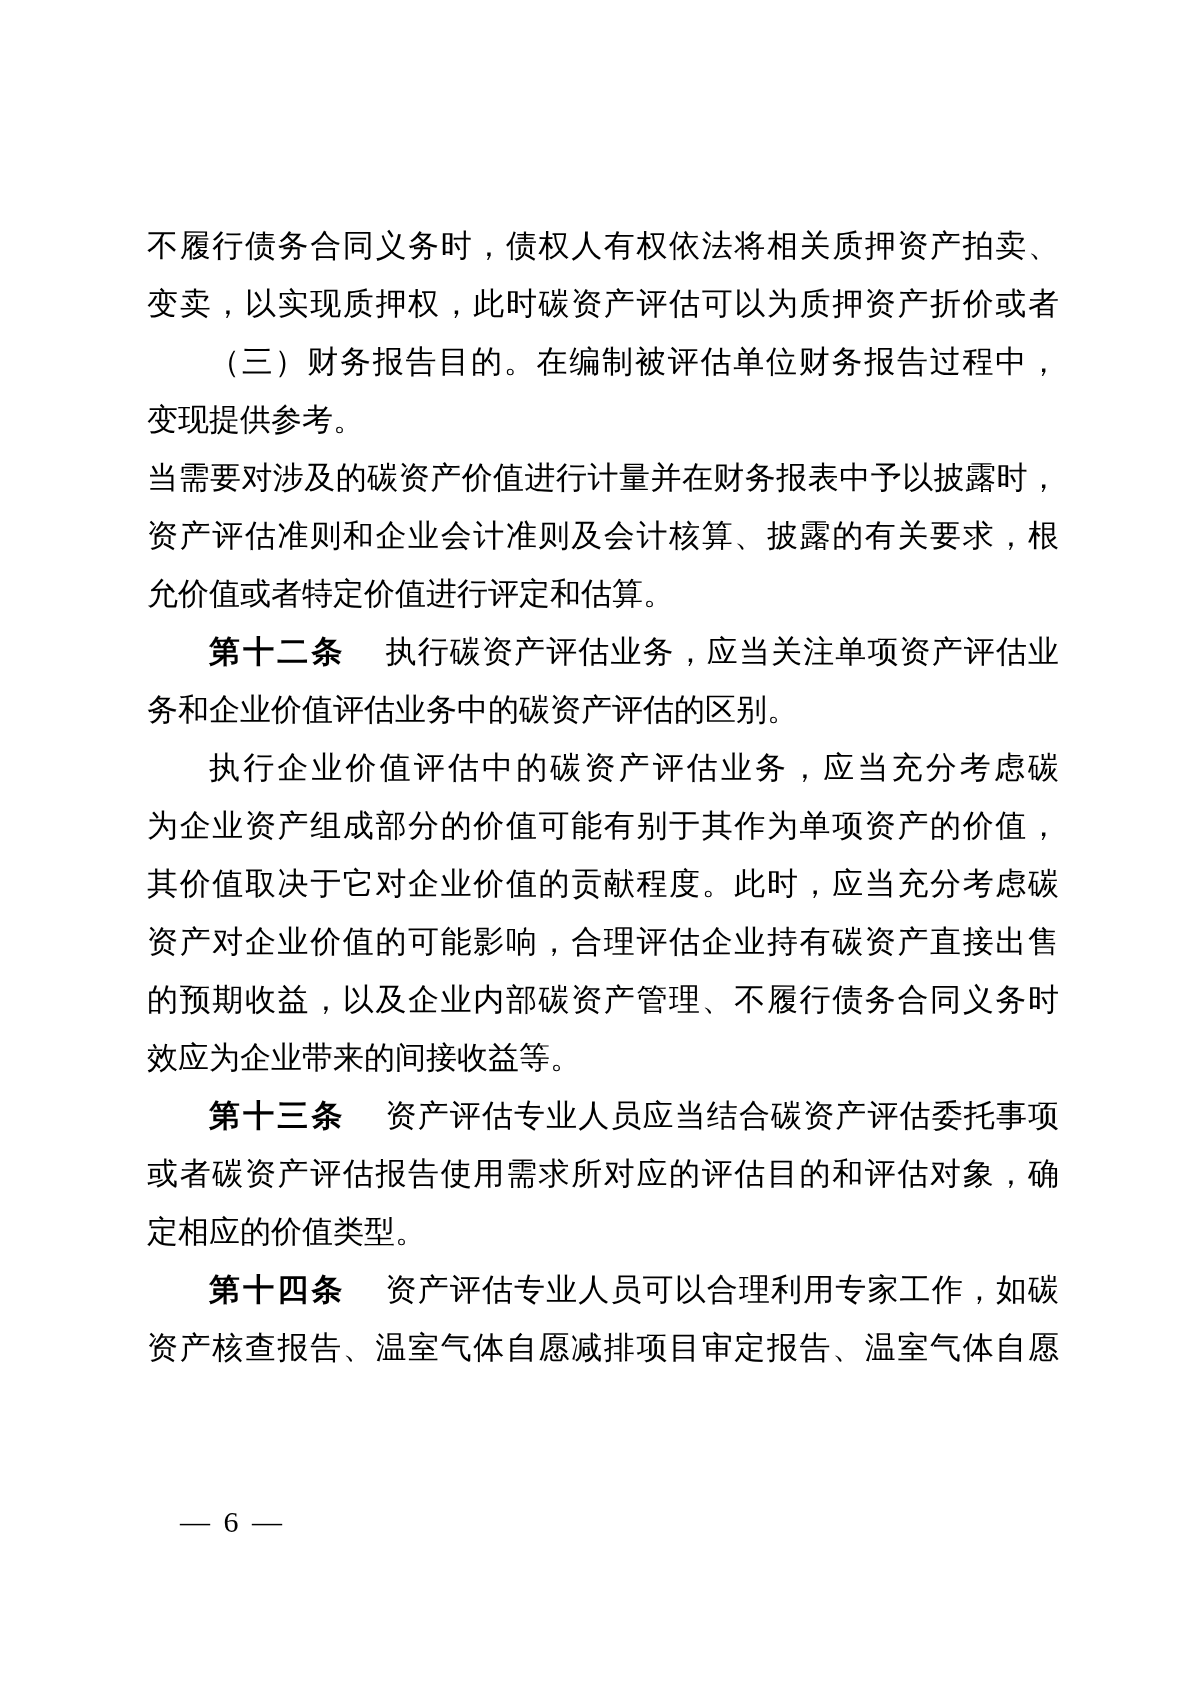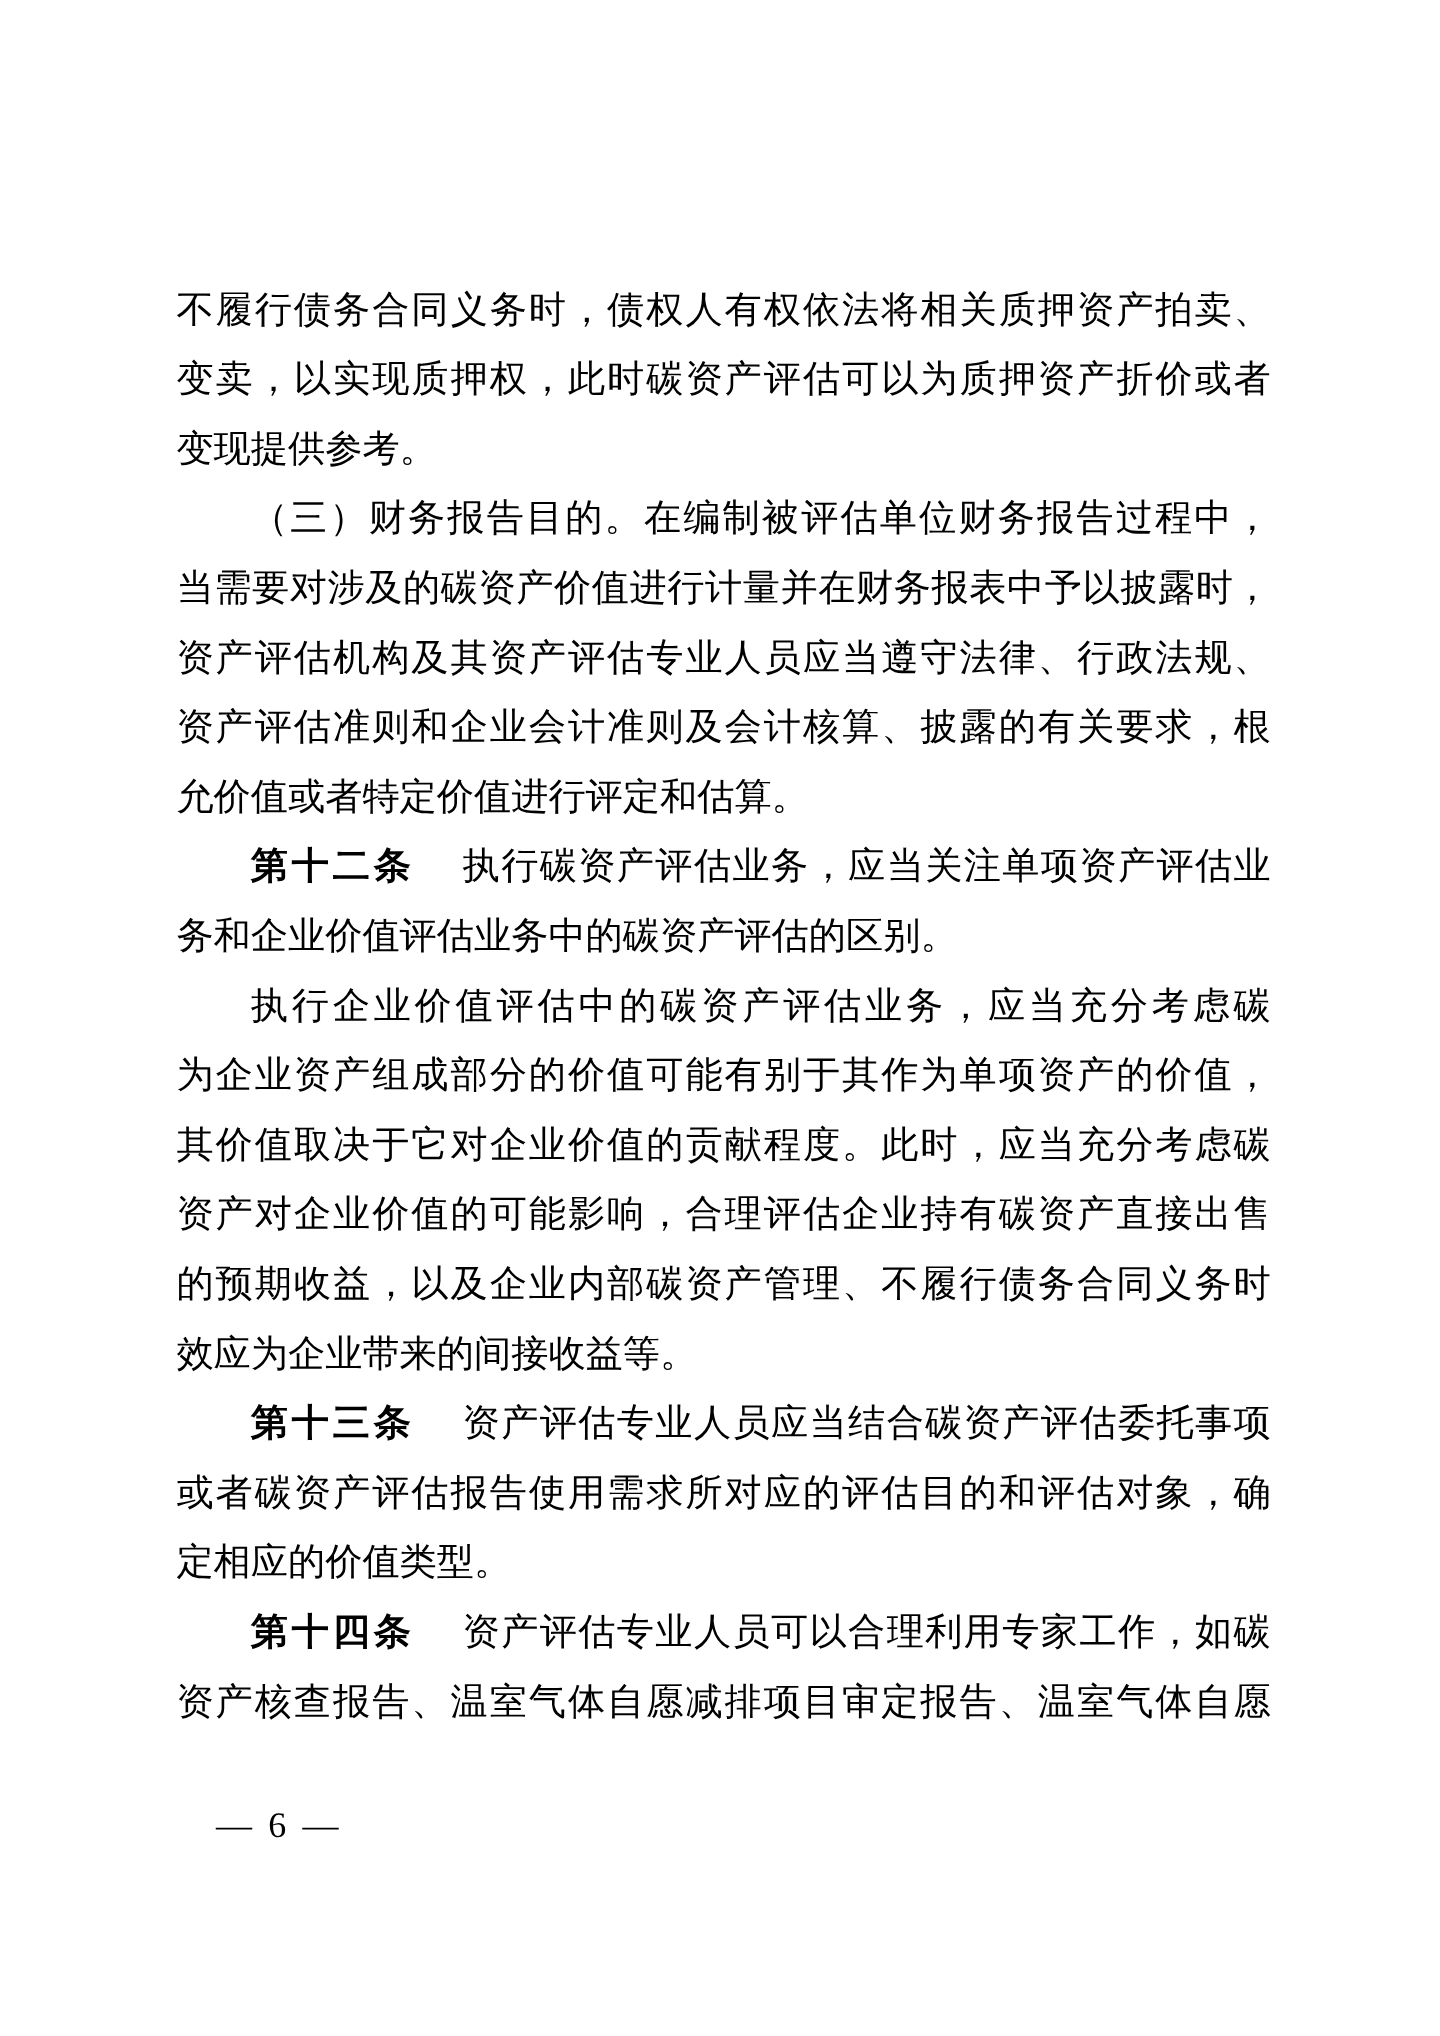--- a/index.html
+++ b/index.html
@@ -11,21 +11,21 @@
     height: 1697px;
     background: #ffffff;
     position: relative;
     overflow: hidden;
     font-family: "Liberation Serif", "DejaVu Serif", serif;
     color: #000000;
   }
   .doc-body {
     position: absolute;
     left: 147px;
-    top: 229px;
+    top: 217px;
     width: 912px;
   }
   .line {
     height: 58px;
     line-height: 58px;
     font-size: 31px;
     white-space: nowrap;
     text-align: justify;
     text-align-last: justify;
     color: #000000;
@@ -50,24 +50,23 @@
     letter-spacing: 3px;
     color: #000000;
   }
 </style>
 </head>
 <body>
 
 <div class="doc-body">
   <div class="line">不履行债务合同义务时，债权人有权依法将相关质押资产拍卖、</div>
   <div class="line">变卖，以实现质押权，此时碳资产评估可以为质押资产折价或者</div>
+  <div class="line indent">（三）财务报告目的。在编制被评估单位财务报告过程中，</div>
   <div class="line end">变现提供参考。</div>
-  <div class="line indent">（三）财务报告目的。在编制被评估单位财务报告过程中，</div>
   <div class="line">当需要对涉及的碳资产价值进行计量并在财务报表中予以披露时，</div>
-  <div class="line">资产评估机构及其资产评估专业人员应当遵守法律、行政法规、</div>
   <div class="line">资产评估准则和企业会计准则及会计核算、披露的有关要求，根</div>
   <div class="line end">允价值或者特定价值进行评定和估算。</div>
   <div class="line indent">
     <span class="art">第十二条</span><span>执行碳资产评估业务，应当关注单项资产评估业</span>
   </div>
   <div class="line end">务和企业价值评估业务中的碳资产评估的区别。</div>
   <div class="line indent">执行企业价值评估中的碳资产评估业务，应当充分考虑碳</div>
   <div class="line">为企业资产组成部分的价值可能有别于其作为单项资产的价值，</div>
   <div class="line">其价值取决于它对企业价值的贡献程度。此时，应当充分考虑碳</div>
   <div class="line">资产对企业价值的可能影响，合理评估企业持有碳资产直接出售</div>

